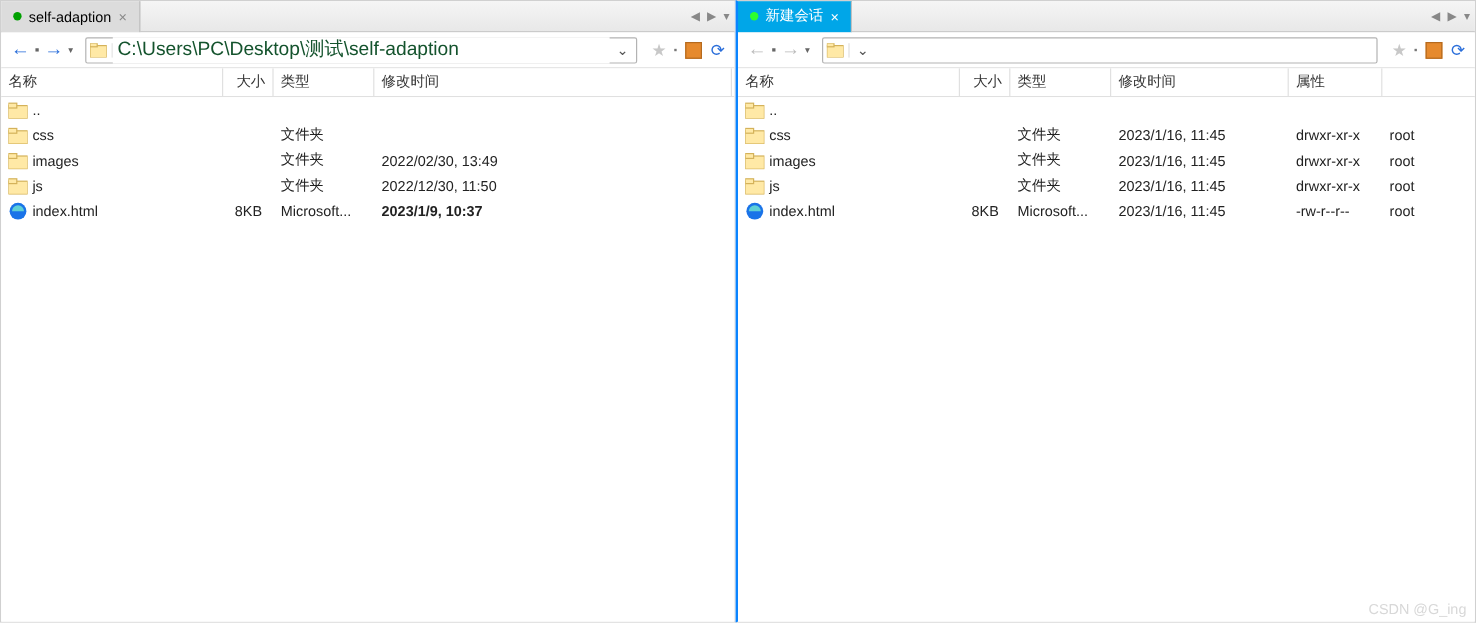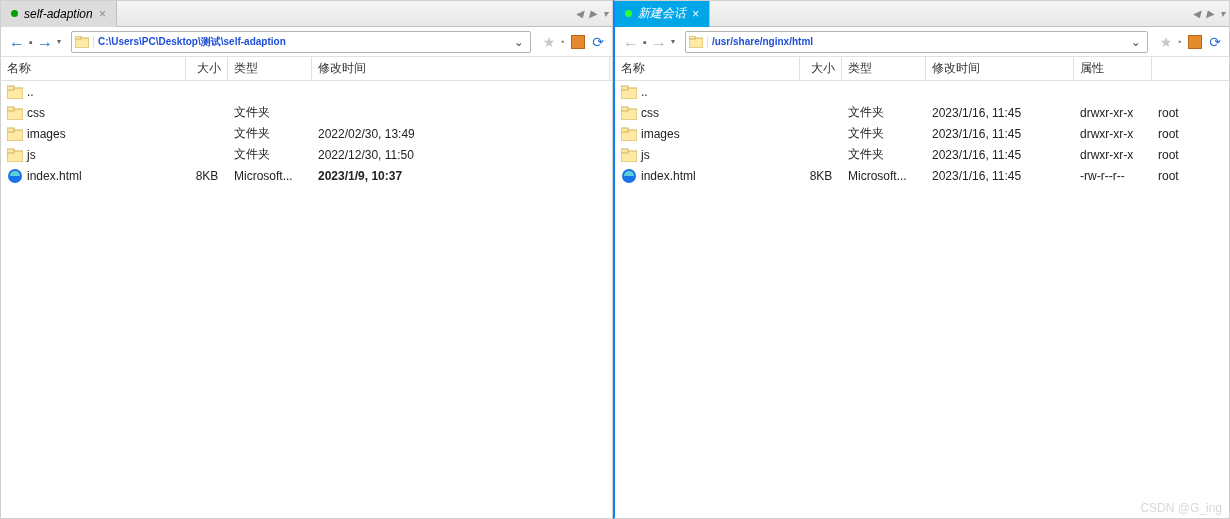--- a/index.html
+++ b/index.html
@@ -1,35 +1,35 @@
 <!DOCTYPE html>
 <html><head>
 <meta charset="utf-8">
 <style>
   * { box-sizing: border-box; margin: 0; padding: 0; font-family: "Segoe UI", "Microsoft YaHei", Arial, sans-serif; font-size: 12px; }
   body { background: #fff; width: 1230px; height: 519px; display: flex; overflow: hidden; position: relative; }
   .pane { height: 519px; border: 1px solid #d0d0d0; display: flex; flex-direction: column; background: #fff; }
   .pane.left { width: 613px; }
   .pane.right { width: 617px; border-left: 2px solid #0a84ff; }
-  .tabbar { height: 26px; background: linear-gradient(#f5f5f5,#e8e8e8); border-bottom: 1px solid #c0c0c0; display: flex; align-items: center; justify-content: space-between; padding-right: 4px; font-style: italic; }
+  .tabbar { height: 26px; background: linear-gradient(#f5f5f5,#e8e8e8); border-bottom: 1px solid #c0c0c0; display: flex; align-items: center; justify-content: space-between; padding-right: 4px; }
   .tab { display: flex; align-items: center; height: 26px; padding: 0 10px; gap: 6px; background: #dcdcdc; border-right: 1px solid #c0c0c0; }
   .tab.active-blue { background: #00A6E8; color: #fff; }
   .tab .dot { width: 7px; height: 7px; border-radius: 50%; background: #00a000; }
   .tab.active-blue .dot { background: #2dff2d; }
   .tab .close { color: #888; cursor: pointer; }
   .tab.active-blue .close { color: #fff; }
   .tabnav { display: flex; gap: 6px; color: #888; }
   .tabnav span { cursor: pointer; font-size: 10px; }
   .toolbar { height: 30px; background: #fff; border-bottom: 1px solid #e0e0e0; display: flex; align-items: center; padding: 0 8px; gap: 4px; }
   .nav-arrow { color: #2a6eda; font-size: 16px; cursor: pointer; }
   .nav-arrow.disabled { color: #bbb; }
   .nav-sep { font-size: 11px; color: #666; }
   .addrwrap { flex: 1; display: flex; align-items: center; height: 22px; border: 1px solid #b3b3b3; background: #fff; border-radius: 2px; margin: 0 6px; }
   .addricon { width:22px; display:flex; align-items:center; justify-content:center; border-right: 1px solid #e0e0e0;}
-  .addrtext { flex: 1; padding: 2px 4px; font-size: 10px; color: #1d4ed8; border: none; outline: none; font-weight: bold; }
+  .addrtext { flex: 1; padding: 2px 4px; font-size: 16px; color: #14532d; border: none; outline: none; }
   .addrdrop { padding: 0 6px; color: #555; cursor: pointer; }
   .tool-icons { display: flex; align-items: center; gap: 6px; margin-left: 2px; }
   .star { color: #c8c8c8; font-size: 14px; cursor:pointer; }
   .sep-dot { font-size:8px; color:#777;}
   .home-icn { width:14px; height:14px; background:#e68a2e; border:1px solid #b56a1e; }
   .refresh { color:#2a6eda; font-size: 14px; cursor:pointer; }
   .headerrow { height: 24px; display: flex; border-bottom: 1px solid #e0e0e0; background: #fff; user-select:none; }
   .hcell { border-right: 1px solid #e0e0e0; padding: 4px 6px; color: #333; font-size: 12px; display:flex; align-items:center; }
   .listarea { flex: 1; overflow: auto; background: #fff; }
   .row { height: 21px; display: flex; align-items: center; cursor: pointer; }
@@ -176,21 +176,20 @@
     <span class="nav-sep">▪</span>
     <span class="nav-arrow disabled">→</span>
     <span style="color:#666;font-size:8px">▾</span>
     <div class="addrwrap">
       <span class="addricon">
         <svg width="14" height="12" viewBox="0 0 14 12">
             <rect x="0" y="2" width="14" height="10" fill="#ffe9a6" stroke="#d4b25a"></rect>
             <rect x="0" y="0" width="6" height="3" fill="#ffe9a6" stroke="#d4b25a"></rect>
           </svg>
       </span>
-      <input class="addrtext" value="/usr/share/nginx/html" style="">
       <span class="addrdrop">⌄</span>
     </div>
     <div class="tool-icons">
       <span class="star">★</span>
       <span class="sep-dot">▪</span>
       <span class="icn">
           <span class="home-icn"></span>
         </span>
       <span class="refresh">⟳</span>
     </div>

